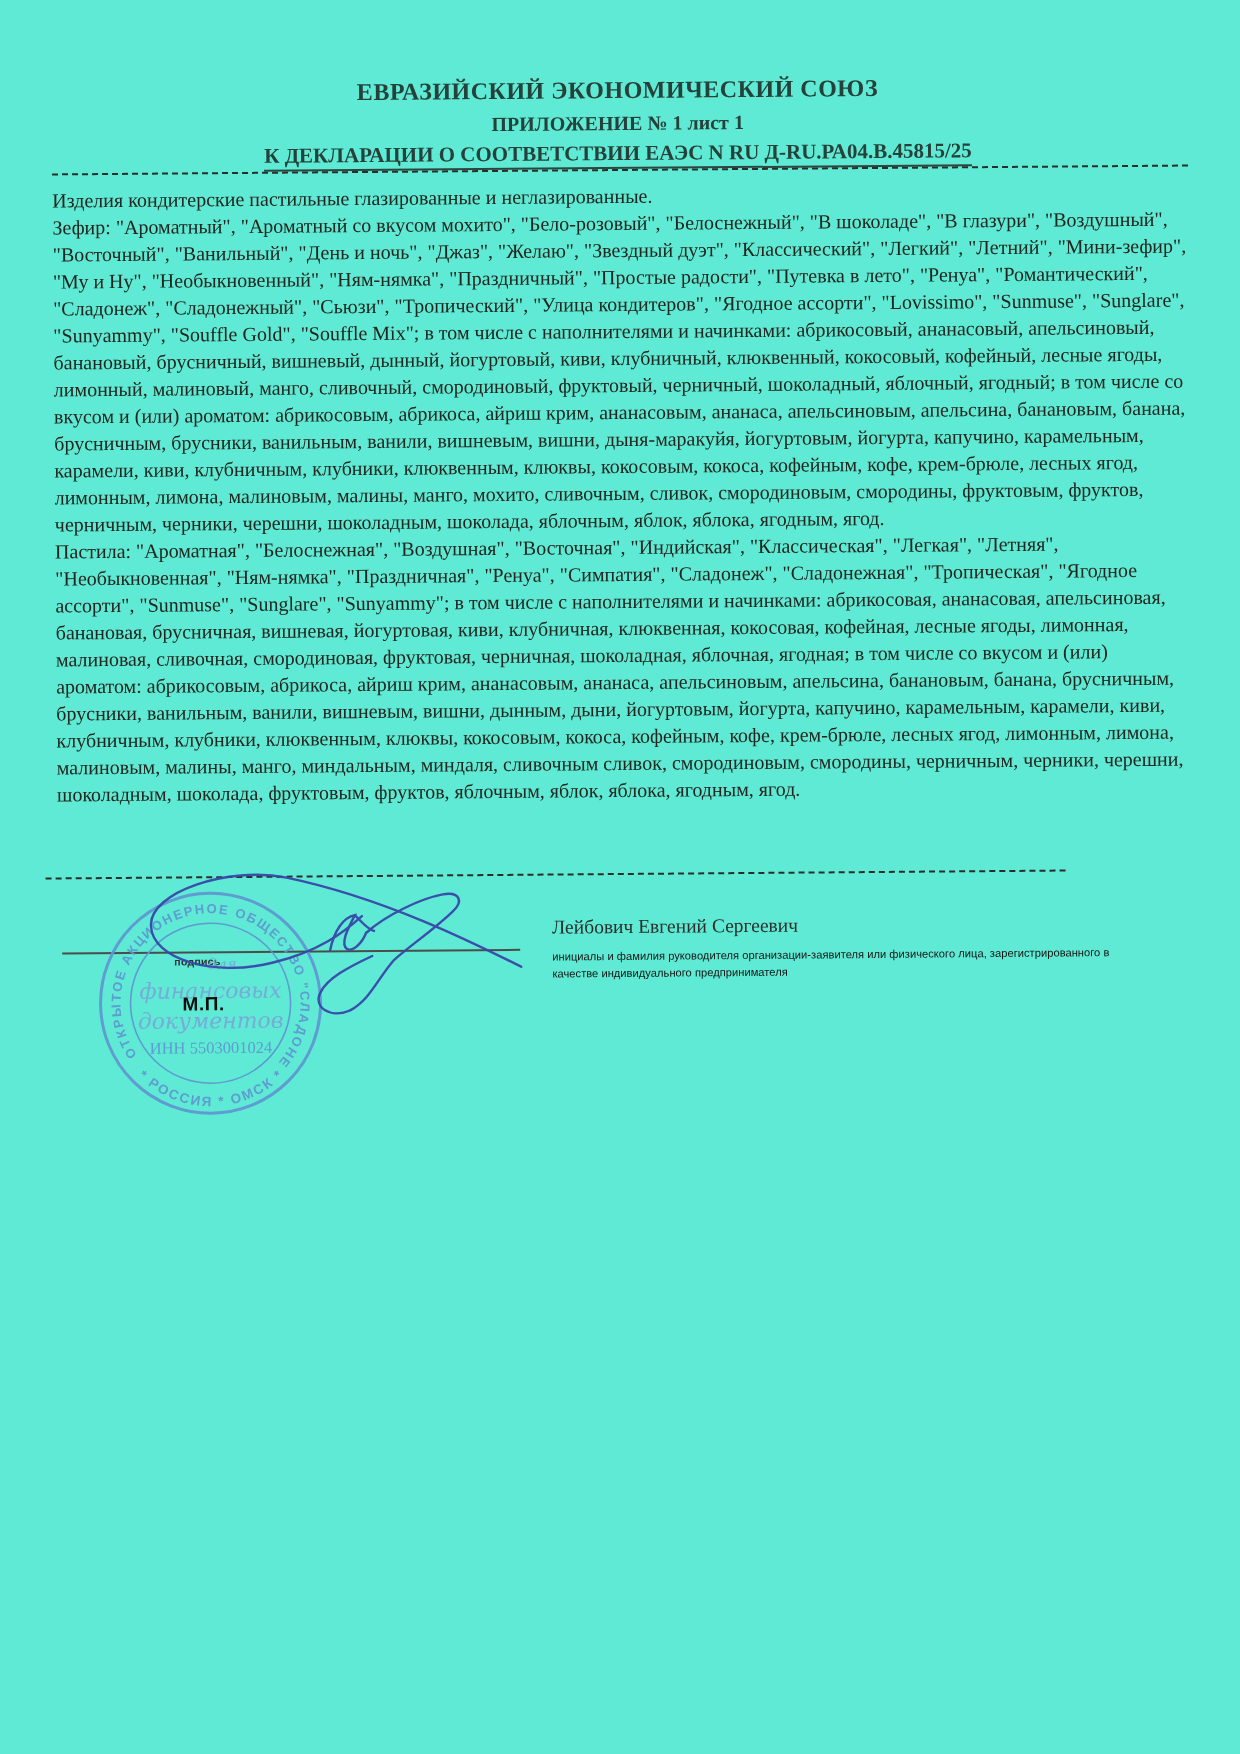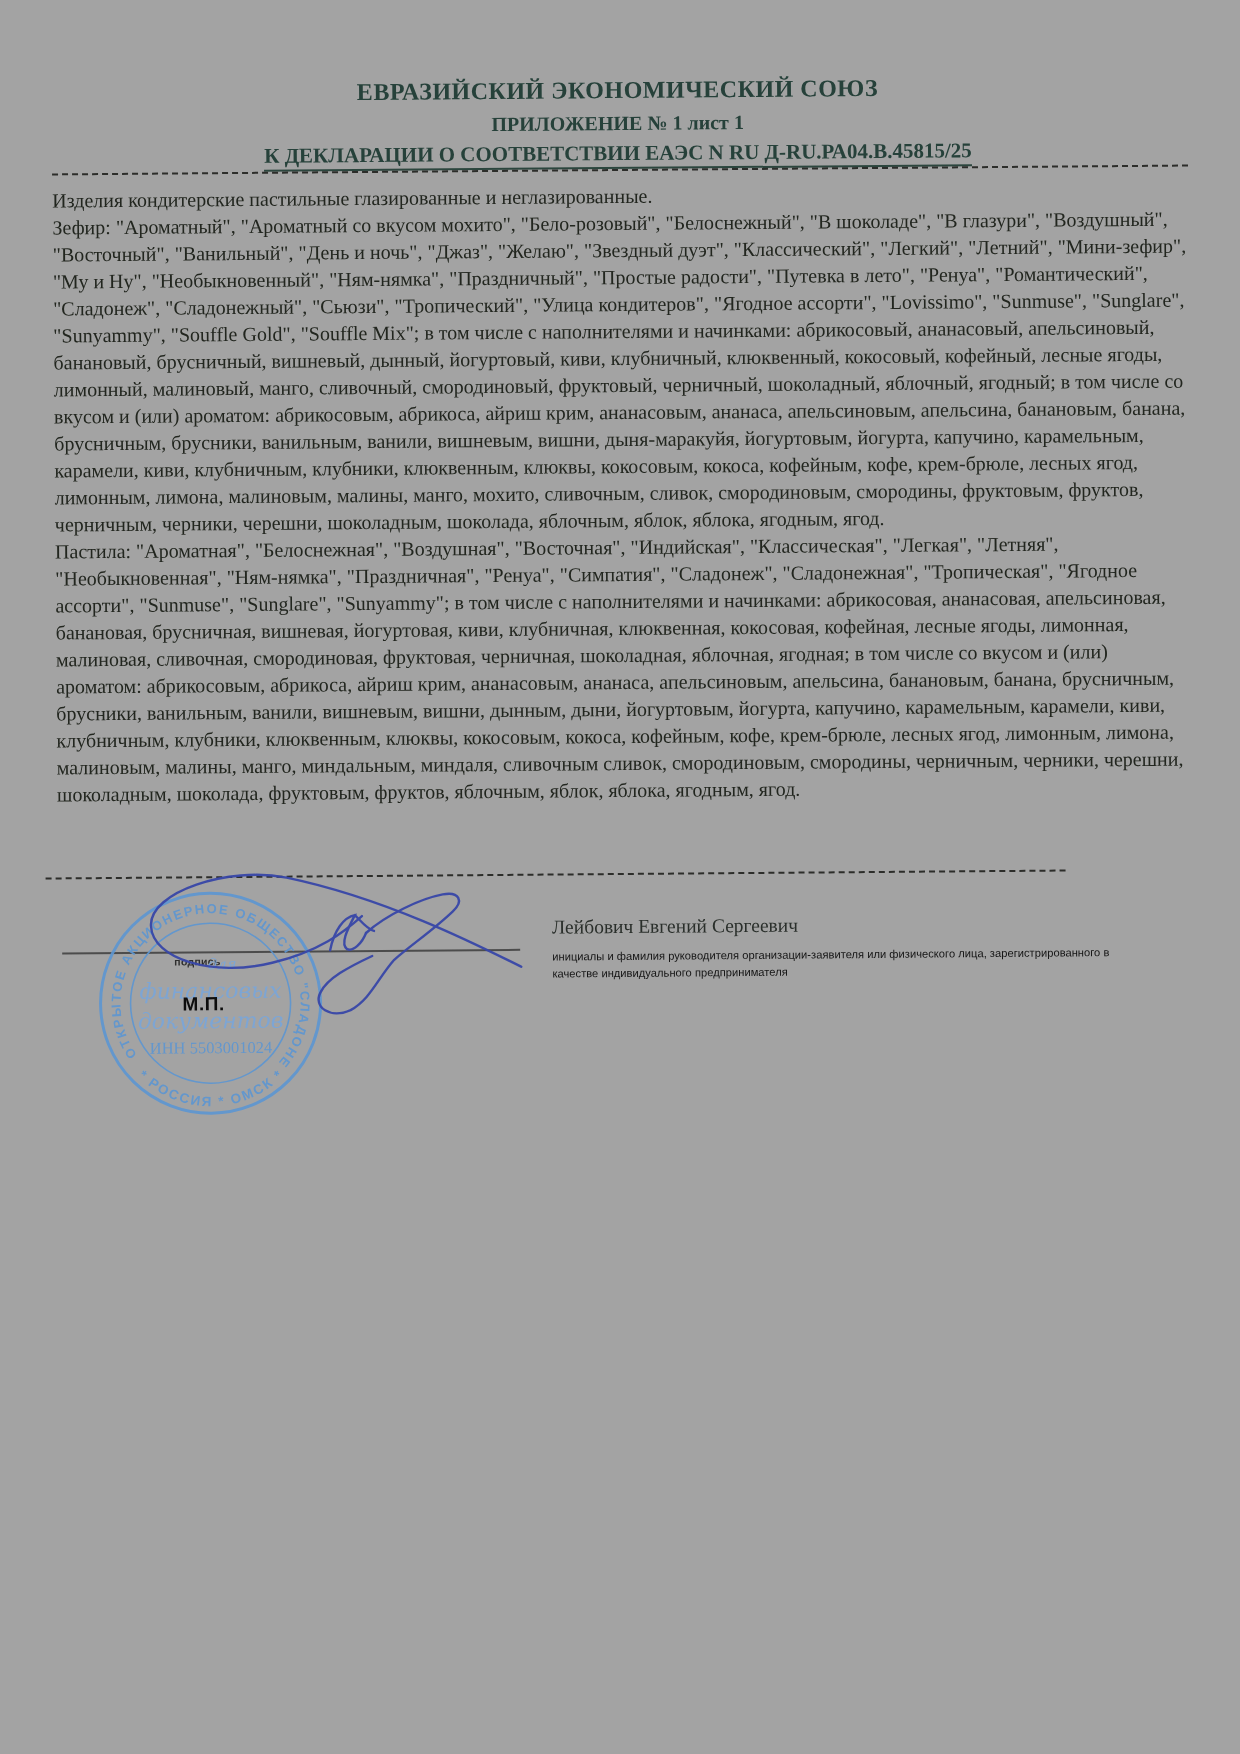--- a/index.html
+++ b/index.html
@@ -1,20 +1,20 @@
 <!DOCTYPE html>
 <html lang="ru"><head>
 <meta charset="utf-8">
 <style>
   html,body{margin:0;padding:0;background:#ffffff;}
   .page{
     position:relative;
     width:1240px;height:1754px;
     background:#fefefdu;
-    background-color:#a3a3a3;
+    background-color:#5eead4;
     overflow:hidden;
     font-family:"Liberation Serif", serif;
     color:#22261f;
   }
   .content{
     position:absolute;inset:0;
     transform:rotate(-0.45deg);
     transform-origin:620px 420px;
   }
   .doc-header{

